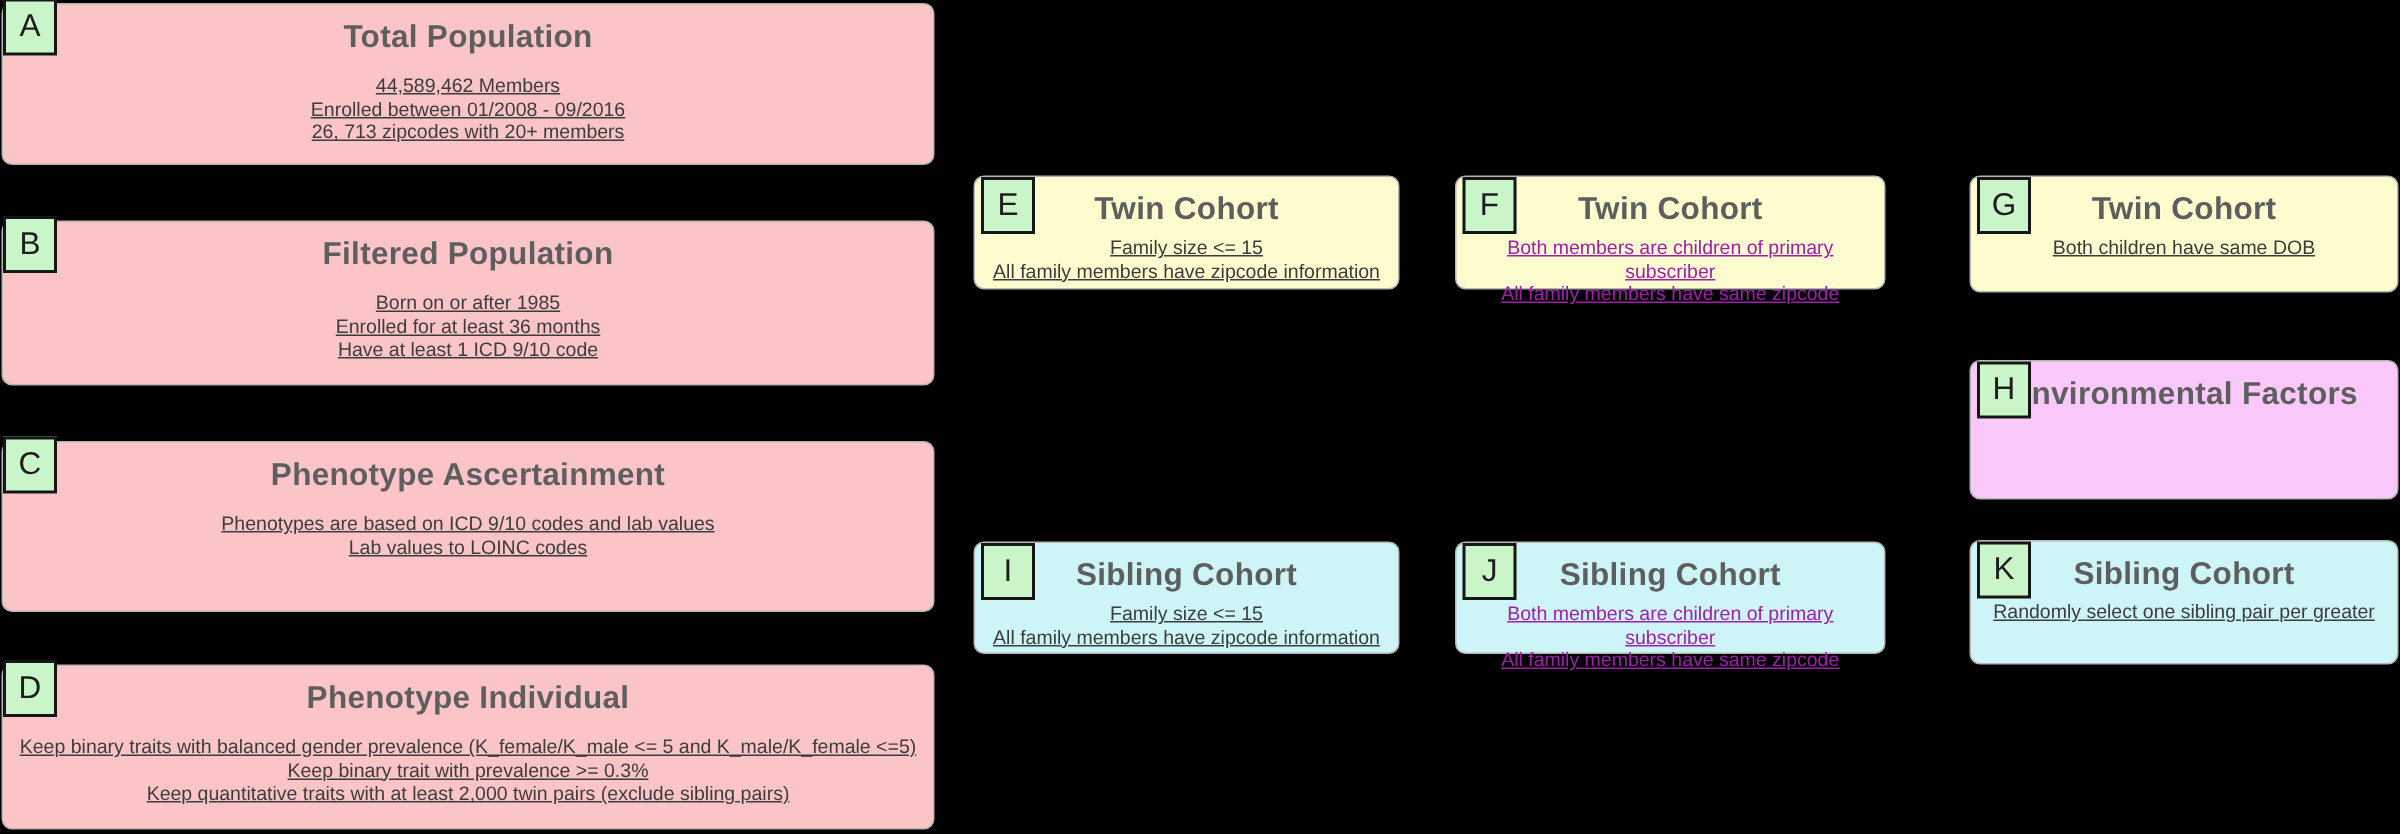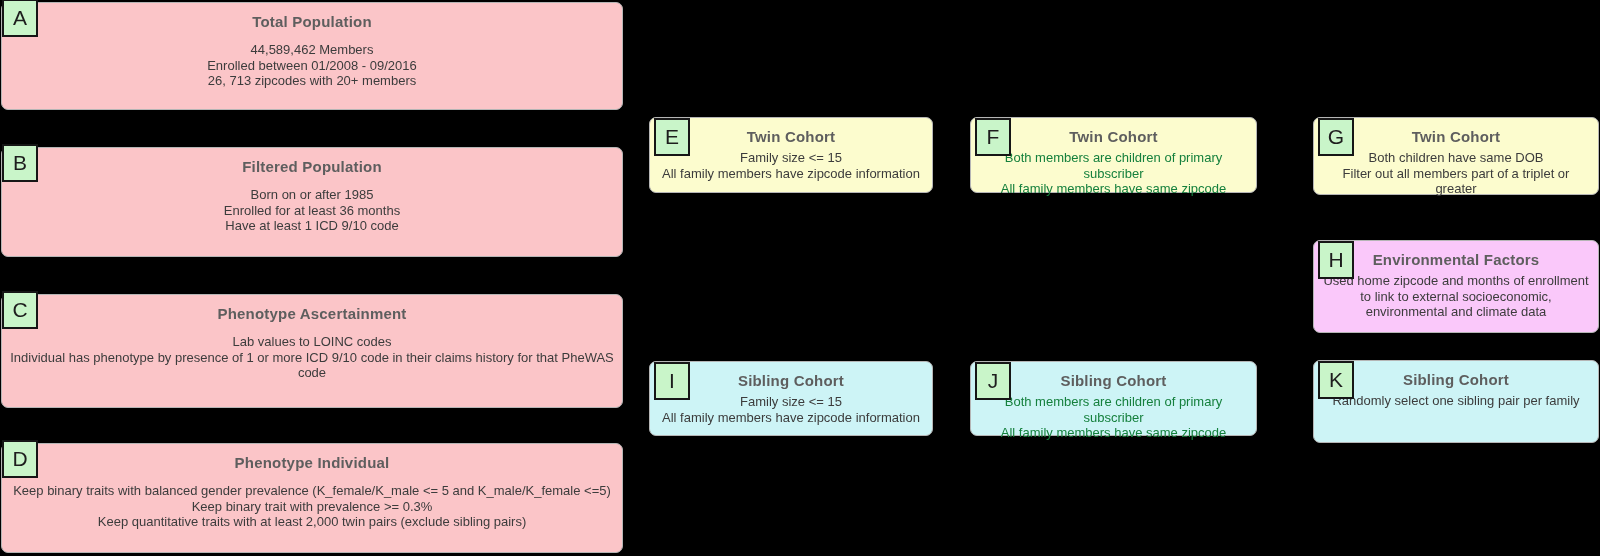--- a/index.html
+++ b/index.html
@@ -38,34 +38,35 @@
     align-items: center;
     justify-content: center;
     font-size: 21px;
     color: #1d1d1d;
   }
   .tall > .label  { left: 0px;  top: -4px; }
   .short > .label { left: 4px;  top: 0px;  }
 
   .title {
     font-weight: bold;
-    font-size: 15px;
+    font-size: 21px;
     color: #5e5e5e;
     margin-bottom: 5px;
     letter-spacing: 0.2px;
   }
   .tall > .title { margin-bottom: 12px; }
 
   .line {
     font-size: 13px;
     line-height: 15.6px;
     color: #3c3c3c;
     padding: 0 4px;
+    text-decoration: underline;
   }
-  .muted .line { color: #15803d; }
+  .muted .line { color: #a21caf; }
 
   
   #node-a { left: 1px;    top: 2px;   width: 622px; height: 108px; }
   #node-b { left: 1px;    top: 147px; width: 622px; height: 110px; }
   #node-c { left: 1px;    top: 294px; width: 622px; height: 114px; }
   #node-d { left: 1px;    top: 443px; width: 622px; height: 110px; }
   #node-e { left: 649px;  top: 117px; width: 284px; height: 76px;  }
   #node-f { left: 970px;  top: 117px; width: 287px; height: 76px;  }
   #node-g { left: 1313px; top: 117px; width: 286px; height: 78px;  }
   #node-h { left: 1313px; top: 240px; width: 286px; height: 93px;  }
@@ -90,22 +91,22 @@
     <div class="label">B</div>
     <div class="title">Filtered Population</div>
     <div class="line">Born on or after 1985</div>
     <div class="line">Enrolled for at least 36 months</div>
     <div class="line">Have at least 1 ICD 9/10 code</div>
   </div>
 
   <div id="node-c" class="node pink tall">
     <div class="label">C</div>
     <div class="title">Phenotype Ascertainment</div>
+    <div class="line">Phenotypes are based on ICD 9/10 codes and lab values</div>
     <div class="line">Lab values to LOINC codes</div>
-    <div class="line">Individual has phenotype by presence of 1 or more ICD 9/10 code in their claims history for that PheWAS code</div>
   </div>
 
   <div id="node-d" class="node pink tall">
     <div class="label">D</div>
     <div class="title">Phenotype Individual</div>
     <div class="line">Keep binary traits with balanced gender prevalence (K_female/K_male &lt;= 5 and K_male/K_female &lt;=5)</div>
     <div class="line">Keep binary trait with prevalence &gt;= 0.3%</div>
     <div class="line">Keep quantitative traits with at least 2,000 twin pairs (exclude sibling pairs)</div>
   </div>
 
@@ -120,42 +121,40 @@
     <div class="label">F</div>
     <div class="title">Twin Cohort</div>
     <div class="line">Both members are children of primary subscriber</div>
     <div class="line">All family members have same zipcode</div>
   </div>
 
   <div id="node-g" class="node yellow short">
     <div class="label">G</div>
     <div class="title">Twin Cohort</div>
     <div class="line">Both children have same DOB</div>
-    <div class="line">Filter out all members part of a triplet or greater</div>
   </div>
 
   <div id="node-h" class="node magenta short">
     <div class="label">H</div>
     <div class="title">Environmental Factors</div>
-    <div class="line">Used home zipcode and months of enrollment to link to external socioeconomic, environmental and climate data</div>
   </div>
 
   <div id="node-i" class="node cyan short">
     <div class="label">I</div>
     <div class="title">Sibling Cohort</div>
     <div class="line">Family size &lt;= 15</div>
     <div class="line">All family members have zipcode information</div>
   </div>
 
   <div id="node-j" class="node cyan short muted">
     <div class="label">J</div>
     <div class="title">Sibling Cohort</div>
     <div class="line">Both members are children of primary subscriber</div>
     <div class="line">All family members have same zipcode</div>
   </div>
 
   <div id="node-k" class="node cyan short">
     <div class="label">K</div>
     <div class="title">Sibling Cohort</div>
-    <div class="line">Randomly select one sibling pair per family</div>
+    <div class="line">Randomly select one sibling pair per greater</div>
   </div>
 
 </div>
 
 </body></html>

